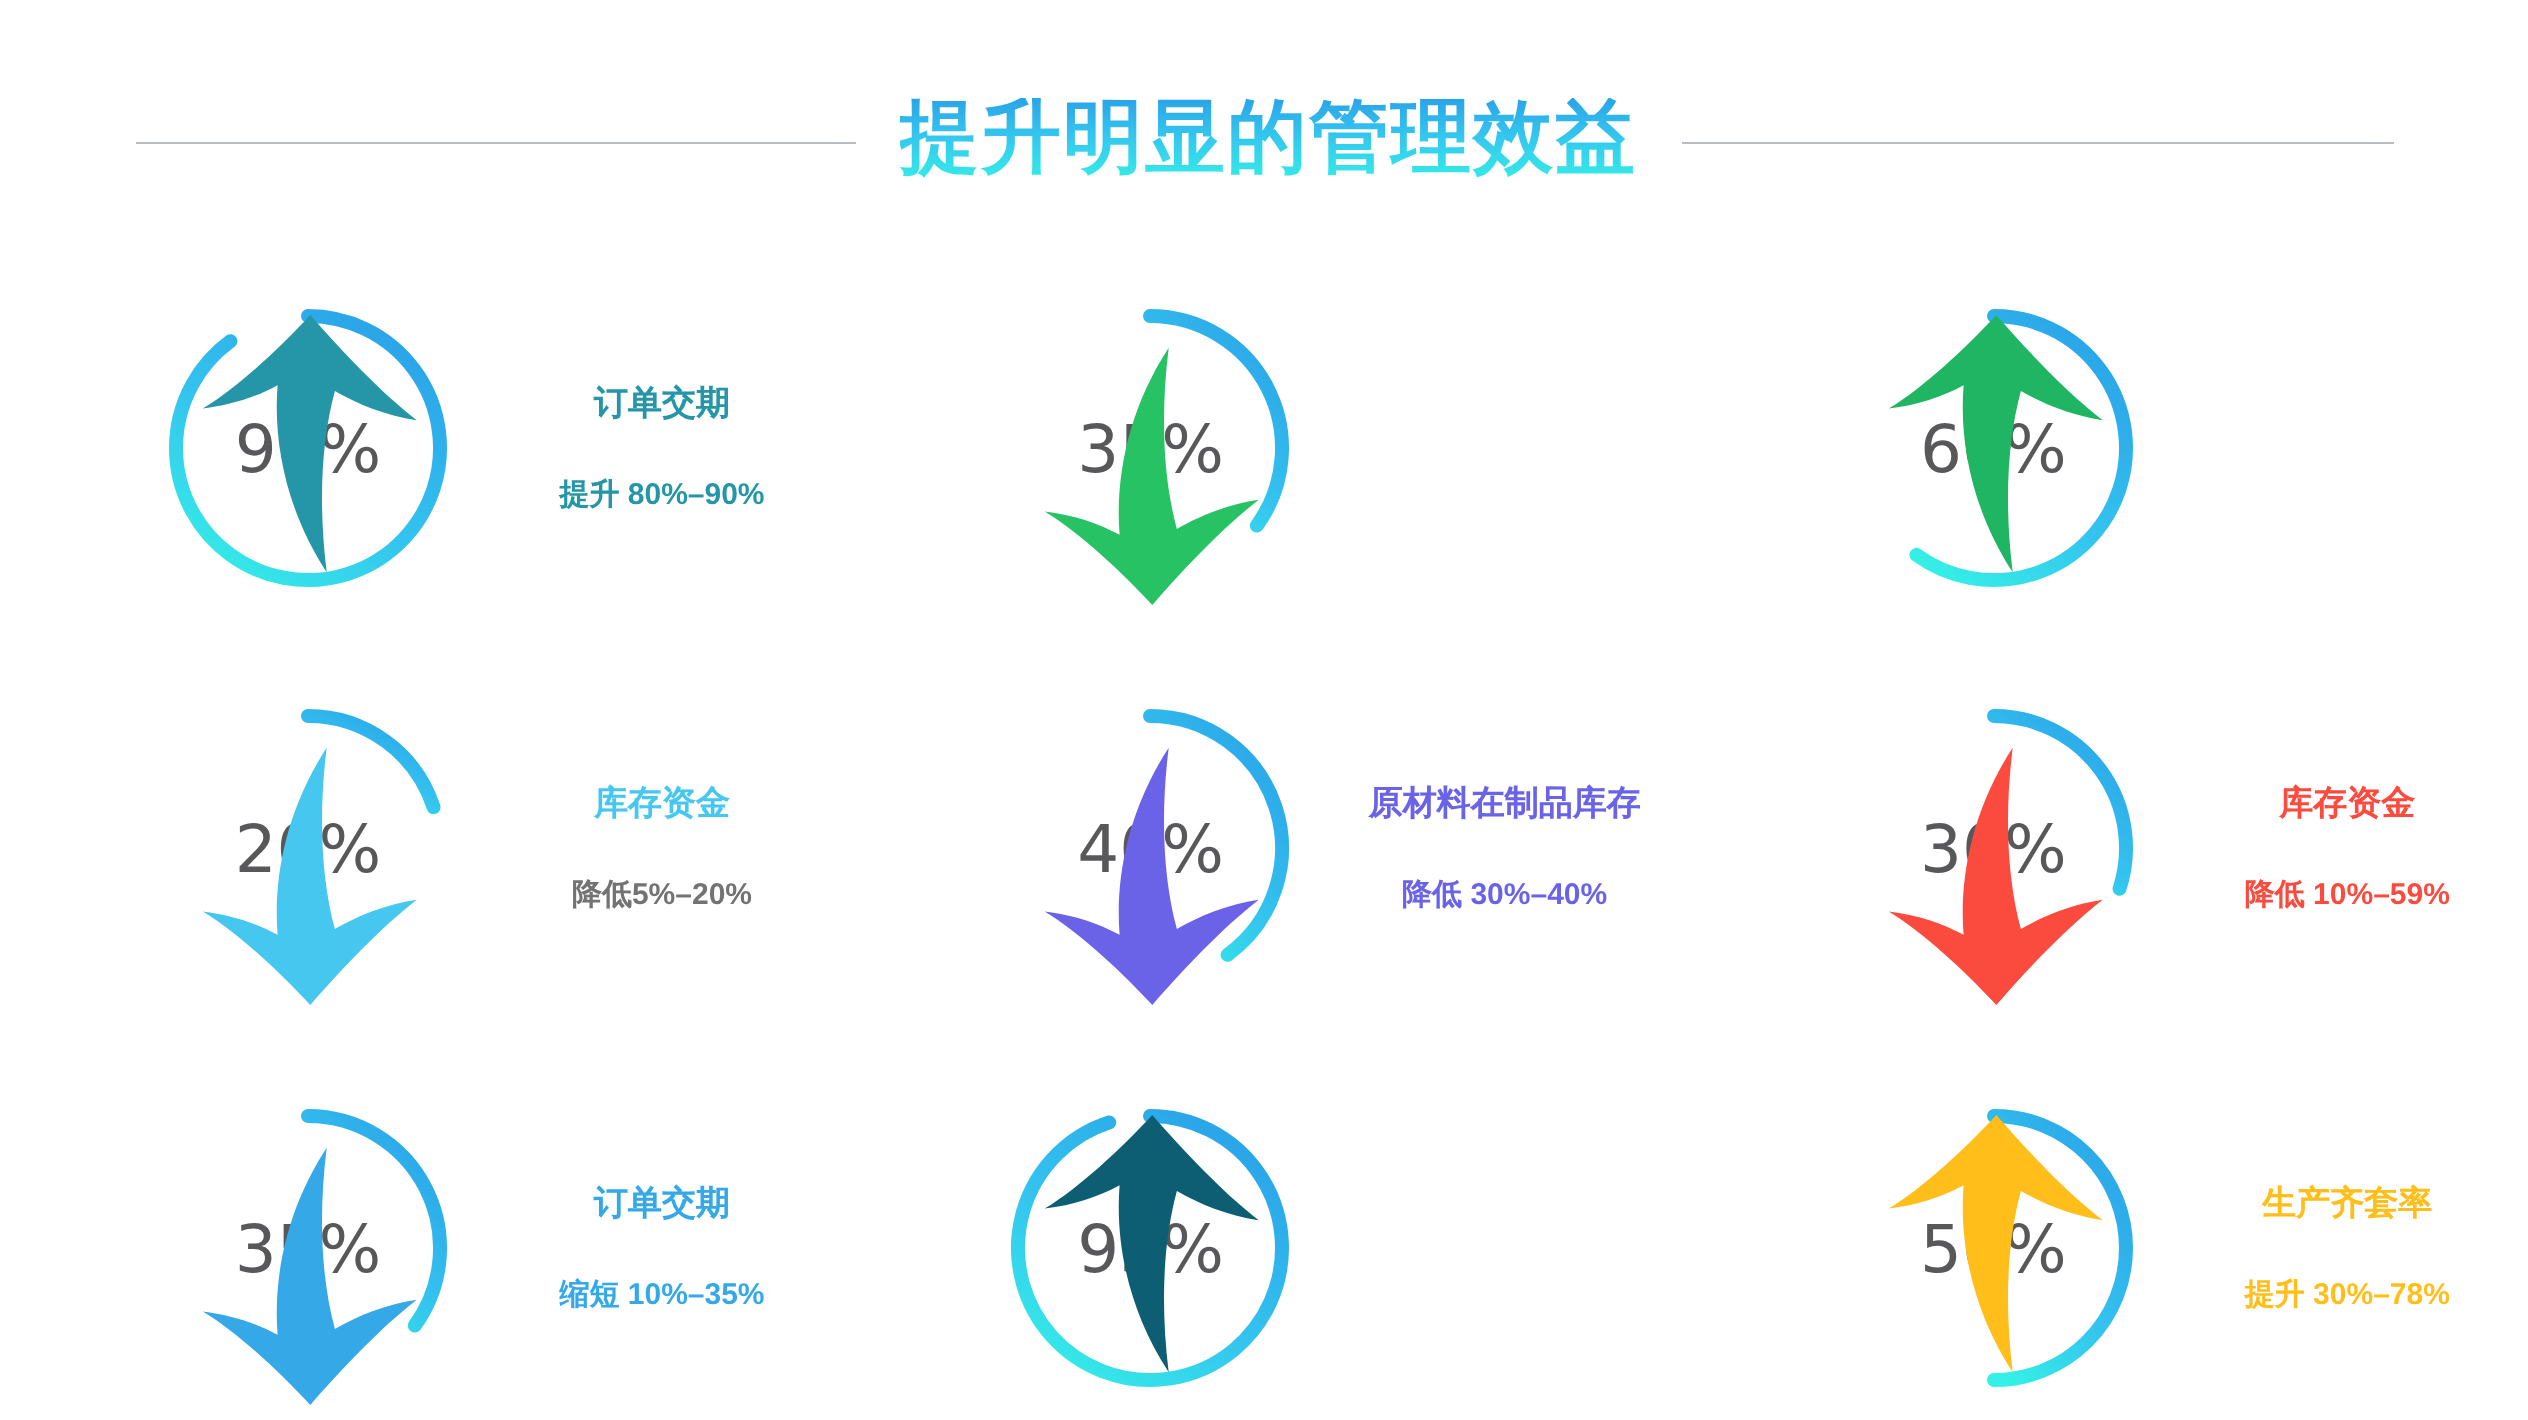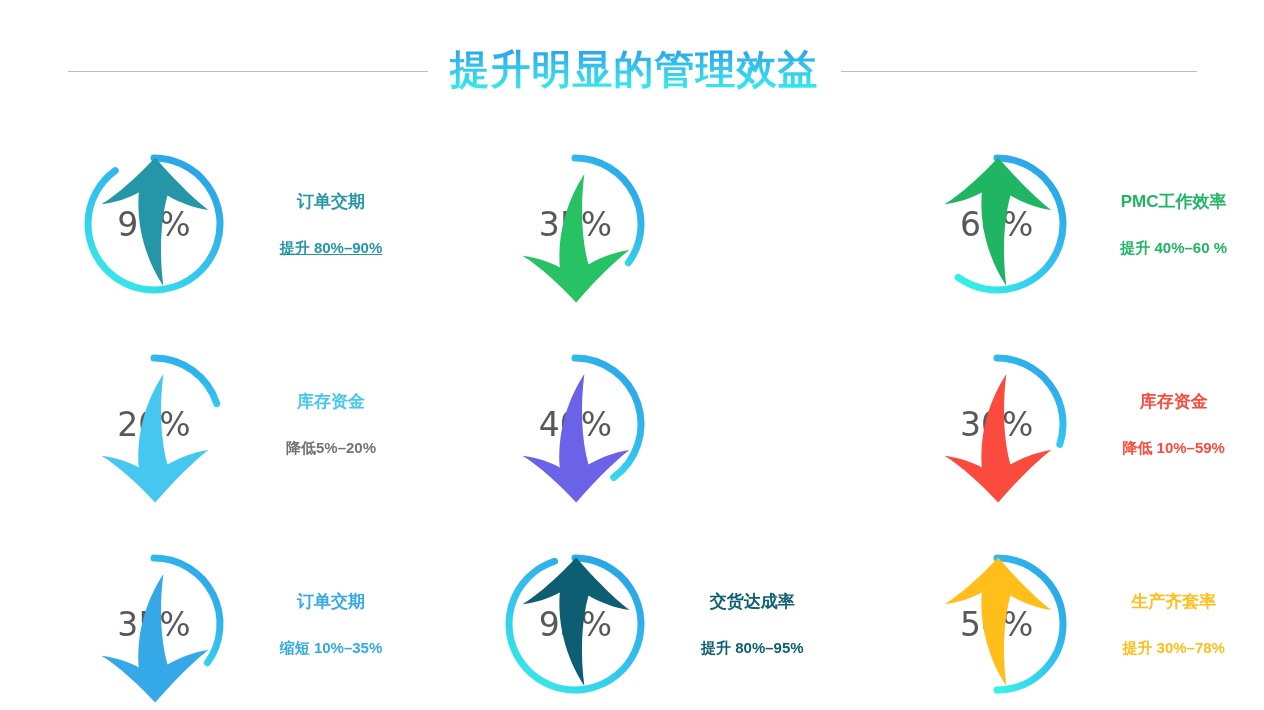--- a/index.html
+++ b/index.html
@@ -154,21 +154,21 @@
         </svg>
         <div class="donut-center">
           <div class="donut-value" style="color: rgb(88, 88, 90);">90%</div>
           <svg viewBox="0 0 22 26" class="arrow">
             <path d="M11.2 0.6 C 8.6 3.4 5.0 6.8 2.0 8.6 C 4.4 8.3 6.6 7.6 8.4 6.6 C 8.0 11.6 9.2 17.4 12.6 22.6 C 11.9 17.0 12.1 11.5 13.3 7.1 C 15.2 8.2 17.6 9.2 20.3 9.6 C 17.2 7.2 13.8 3.6 11.2 0.6 Z" fill="#2596a8"></path>
           </svg>
         </div>
       </div>
       <div class="info">
         <div class="info-title" style="color: rgb(37, 150, 168);">订单交期</div>
-        <div class="info-sub" style="color: rgb(37, 150, 168); text-decoration: underline;">提升 80%–90%</div>
+        <div class="info-sub" style="color: rgb(37, 150, 168);">提升 80%–90%</div>
       </div>
     </div>
     <div class="card">
       <div class="donut">
         <svg viewBox="0 0 152 152">
           <defs>
             <linearGradient id="ringGrad1" x1="0.78" y1="0" x2="0.10" y2="1">
               <stop offset="0%" stop-color="#2aa3e8"></stop>
               <stop offset="55%" stop-color="#34c4ef"></stop>
               <stop offset="100%" stop-color="#35f0e6"></stop>
@@ -195,24 +195,20 @@
             </linearGradient>
           </defs>
           <path d="M 76.00 10.00 A 66 66 0 1 1 37.21 129.40" fill="none" stroke="url(#ringGrad2)" stroke-width="7" stroke-linecap="round"></path>
         </svg>
         <div class="donut-center">
           <div class="donut-value" style="color: rgb(88, 88, 90);">60%</div>
           <svg viewBox="0 0 22 26" class="arrow">
             <path d="M11.2 0.6 C 8.6 3.4 5.0 6.8 2.0 8.6 C 4.4 8.3 6.6 7.6 8.4 6.6 C 8.0 11.6 9.2 17.4 12.6 22.6 C 11.9 17.0 12.1 11.5 13.3 7.1 C 15.2 8.2 17.6 9.2 20.3 9.6 C 17.2 7.2 13.8 3.6 11.2 0.6 Z" fill="#20b563"></path>
           </svg>
         </div>
-      </div>
-      <div class="info">
-        <div class="info-title" style="color: rgb(32, 181, 99);">PMC工作效率</div>
-        <div class="info-sub" style="color: rgb(32, 181, 99);">提升 40%–60 %</div>
       </div>
     </div>
     <div class="card">
       <div class="donut">
         <svg viewBox="0 0 152 152">
           <defs>
             <linearGradient id="ringGrad3" x1="0.78" y1="0" x2="0.10" y2="1">
               <stop offset="0%" stop-color="#2aa3e8"></stop>
               <stop offset="55%" stop-color="#34c4ef"></stop>
               <stop offset="100%" stop-color="#35f0e6"></stop>
@@ -244,20 +240,24 @@
           </defs>
           <path d="M 76.00 10.00 A 66 66 0 0 1 114.79 129.40" fill="none" stroke="url(#ringGrad4)" stroke-width="7" stroke-linecap="round"></path>
         </svg>
         <div class="donut-center">
           <div class="donut-value" style="color: rgb(88, 88, 90);">40%</div>
           <svg viewBox="0 0 22 26" class="arrow">
             <path d="M11.2 0.6 C 8.6 3.4 5.0 6.8 2.0 8.6 C 4.4 8.3 6.6 7.6 8.4 6.6 C 8.0 11.6 9.2 17.4 12.6 22.6 C 11.9 17.0 12.1 11.5 13.3 7.1 C 15.2 8.2 17.6 9.2 20.3 9.6 C 17.2 7.2 13.8 3.6 11.2 0.6 Z" fill="#6a63e8" transform="translate(0,26) scale(1,-1)"></path>
           </svg>
         </div>
       </div>
+      <div class="info">
+        <div class="info-title" style="color: rgb(106, 99, 232);">原材料在制品库存</div>
+        <div class="info-sub" style="color: rgb(106, 99, 232);">降低 30%–40%</div>
+      </div>
     </div>
     <div class="card">
       <div class="donut">
         <svg viewBox="0 0 152 152">
           <defs>
             <linearGradient id="ringGrad5" x1="0.78" y1="0" x2="0.10" y2="1">
               <stop offset="0%" stop-color="#2aa3e8"></stop>
               <stop offset="55%" stop-color="#34c4ef"></stop>
               <stop offset="100%" stop-color="#35f0e6"></stop>
             </linearGradient>
@@ -312,24 +312,20 @@
           </defs>
           <path d="M 76.00 10.00 A 66 66 0 1 1 55.60 13.23" fill="none" stroke="url(#ringGrad7)" stroke-width="7" stroke-linecap="round"></path>
         </svg>
         <div class="donut-center">
           <div class="donut-value" style="color: rgb(88, 88, 90);">95%</div>
           <svg viewBox="0 0 22 26" class="arrow">
             <path d="M11.2 0.6 C 8.6 3.4 5.0 6.8 2.0 8.6 C 4.4 8.3 6.6 7.6 8.4 6.6 C 8.0 11.6 9.2 17.4 12.6 22.6 C 11.9 17.0 12.1 11.5 13.3 7.1 C 15.2 8.2 17.6 9.2 20.3 9.6 C 17.2 7.2 13.8 3.6 11.2 0.6 Z" fill="#0d5e72"></path>
           </svg>
         </div>
       </div>
-      <div class="info">
-        <div class="info-title" style="color: rgb(13, 94, 114);">交货达成率</div>
-        <div class="info-sub" style="color: rgb(13, 94, 114);">提升 80%–95%</div>
-      </div>
     </div>
     <div class="card">
       <div class="donut">
         <svg viewBox="0 0 152 152">
           <defs>
             <linearGradient id="ringGrad8" x1="0.78" y1="0" x2="0.10" y2="1">
               <stop offset="0%" stop-color="#2aa3e8"></stop>
               <stop offset="55%" stop-color="#34c4ef"></stop>
               <stop offset="100%" stop-color="#35f0e6"></stop>
             </linearGradient>

